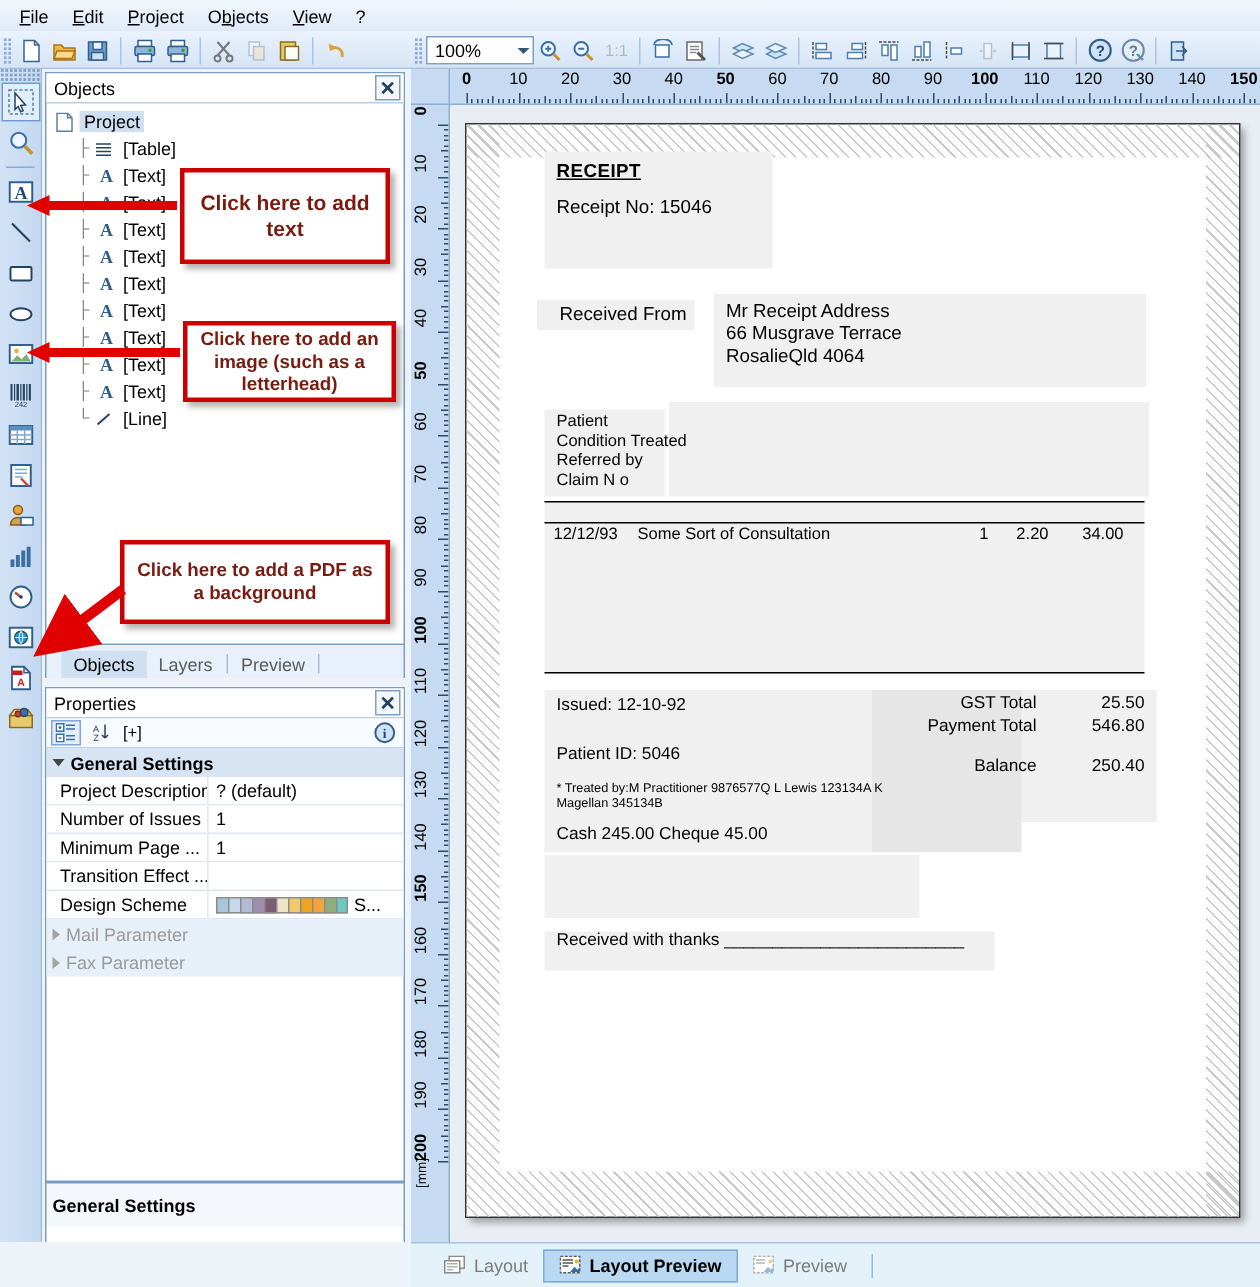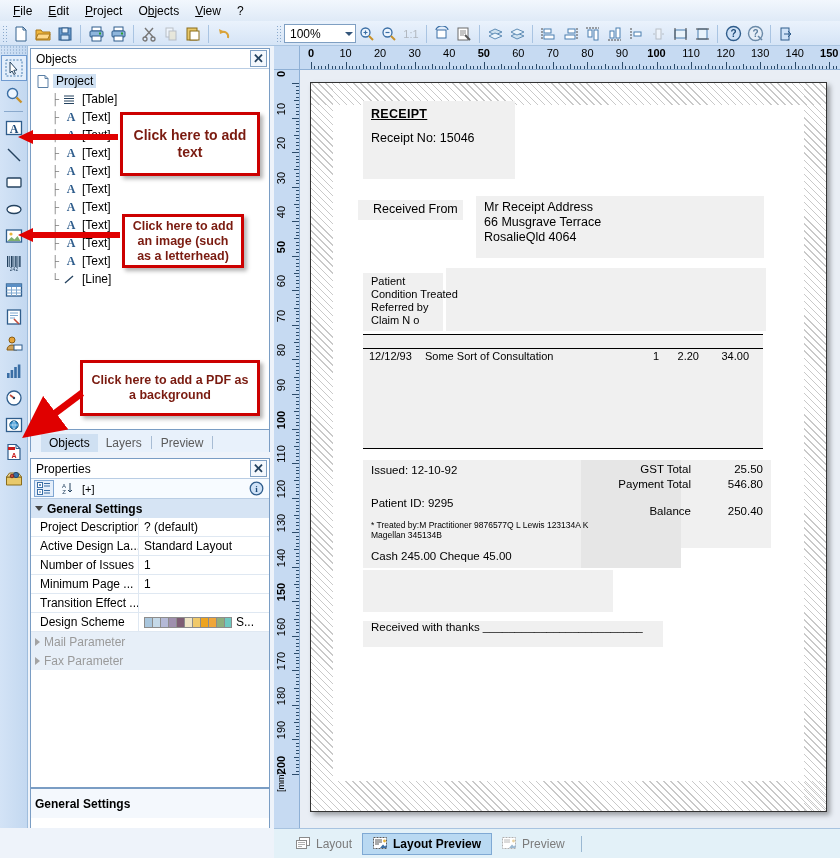--- a/index.html
+++ b/index.html
@@ -633,26 +633,20 @@
   <div class="prop-grid">
     <div class="prop-section">
       <span class="tri open"></span>
       <span>General Settings</span>
     </div>
     <div id="prop-rows">
         <div class="prop-row">
           <span class="k">Project Description</span>
           <span class="v">
             <span>? (default)</span>
-          </span>
-        </div>
-        <div class="prop-row">
-          <span class="k">Active Design La...</span>
-          <span class="v">
-            <span>Standard Layout</span>
           </span>
         </div>
         <div class="prop-row">
           <span class="k">Number of Issues</span>
           <span class="v">
             <span>1</span>
           </span>
         </div>
         <div class="prop-row">
           <span class="k">Minimum Page ...</span>
@@ -700,21 +694,21 @@
 <div id="prop-footer2"></div>
 
 <div class="callout" style="left:120px; top:112px; width:140px; height:64px; font-size:14px;">
   <span>Click here to add text</span>
 </div>
 <div class="arrow-h" style="left:18px; top:130px; width:100px;">
   <div class="head"></div>
     <div class="shaft"></div>
 </div>
 
-<div class="callout" style="left:122px; top:214px; width:122px; height:54px; font-size:12.5px;">
+<div class="callout" style="left:122px; top:214px; width:142px; height:54px; font-size:12.5px;">
   <span>Click here to add an image (such as a letterhead)</span>
 </div>
 <div class="arrow-h" style="left:18px; top:228px; width:102px;">
   <div class="head"></div>
     <div class="shaft"></div>
 </div>
 
 <div class="callout" style="left:80px; top:360px; width:180px; height:56px; font-size:12.5px;">
   <span>Click here to add a PDF as a background</span>
 </div>
@@ -1162,21 +1156,21 @@
         </div>
     </div>
 
     <div class="shade" style="left:270px; top:377px; width:190px; height:88px;"></div>
     <div class="shade2" style="left:270px; top:377px; width:100px; height:108px;"></div>
     <div class="shade" style="left:52px; top:377px; width:218px; height:108px;"></div>
     <div class="shade" style="left:52px; top:487px; width:250px; height:42px;"></div>
     <div class="shade" style="left:52px; top:538px; width:300px; height:26px;"></div>
 
     <div class="rc" style="left:60px; top:381px; font-size:11.5px;">Issued: 12-10-92</div>
-    <div class="rc" style="left:60px; top:414px; font-size:11.5px;">Patient ID: 9295</div>
+    <div class="rc" style="left:60px; top:414px; font-size:11.5px;">Patient ID: 5046</div>
     <div class="rc" id="treated-by" style="left:60px; top:437px; font-size:8.5px; line-height:10px;">* Treated by:M Practitioner 9876577Q L Lewis 123134A K
 Magellan 345134B</div>
     <div class="rc" style="left:60px; top:467px; font-size:11.5px;">Cash 245.00 Cheque 45.00</div>
     <div class="rc" style="left:60px; top:538px; font-size:11.5px;">Received with thanks _________________________</div>
 
     <div id="totals-block" style="position:absolute; left:270px; top:380px; width:182px; font-size:11.5px;">
         <div style="position: absolute; left: 0px; top: 0px; width: 182px; display: flex;">
           <span style="flex:1;text-align:right;padding-right:26px;">GST Total</span>
           <span style="width:46px;text-align:right;">25.50</span>
         </div>

